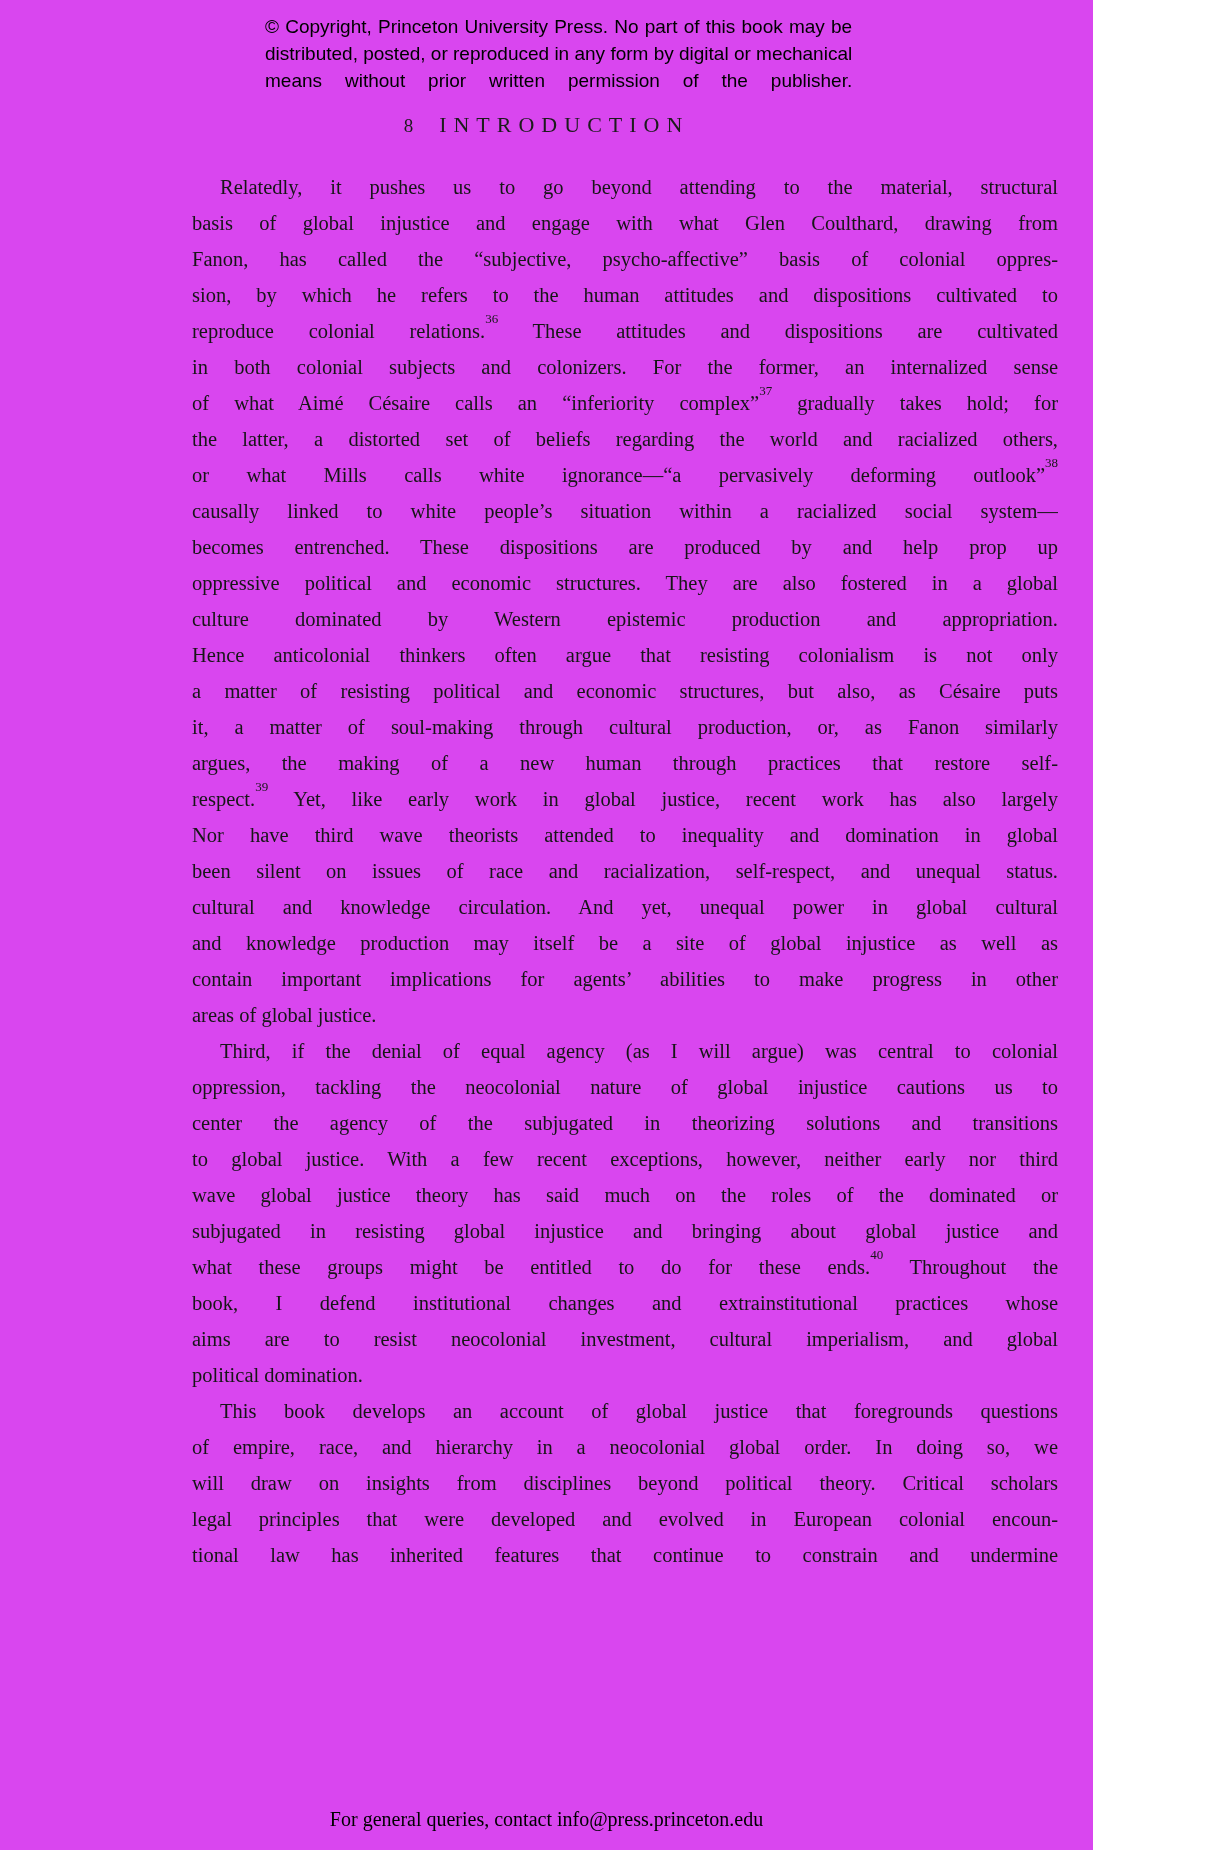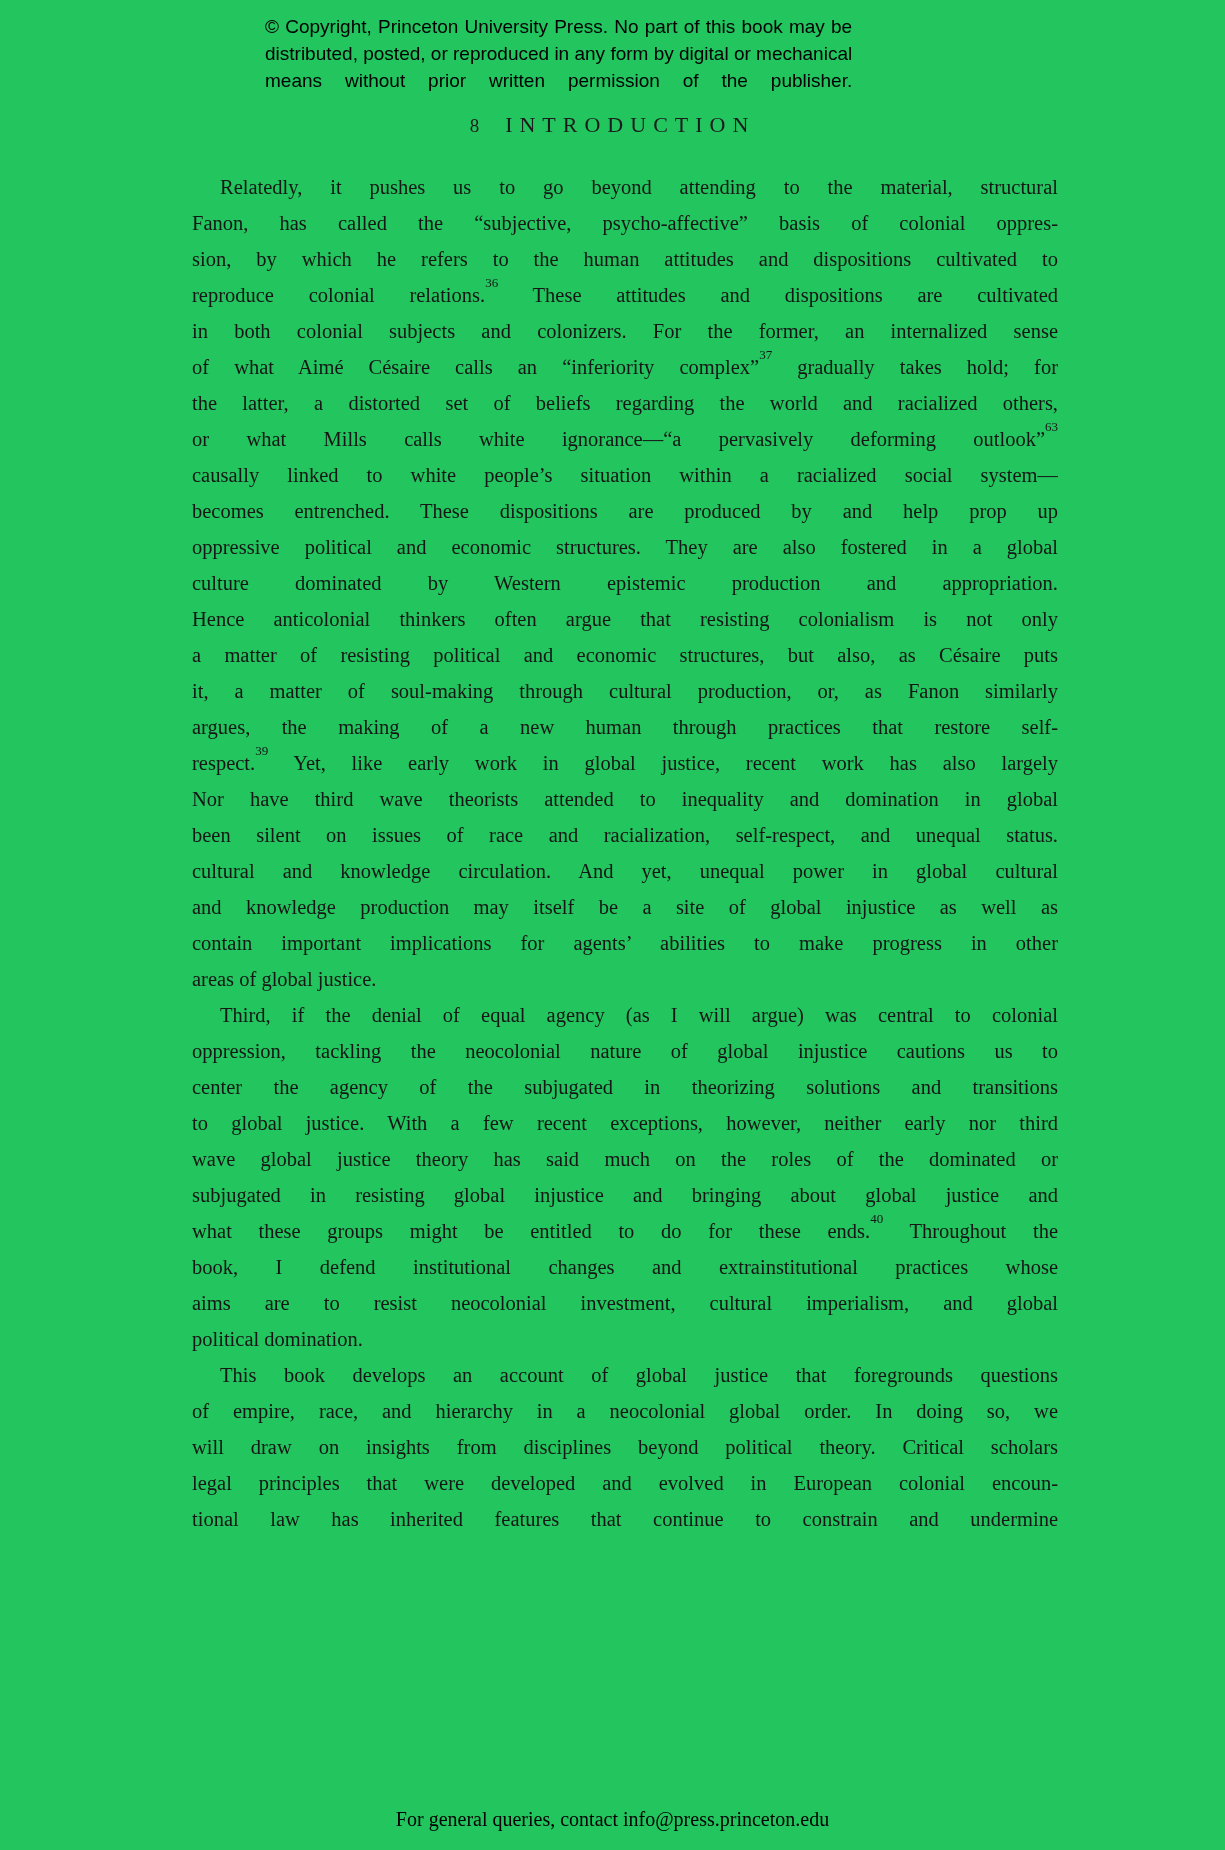--- a/index.html
+++ b/index.html
@@ -1,20 +1,20 @@
 <!DOCTYPE html>
 <html><head>
 <meta charset="utf-8">
 <style>
   html, body { margin: 0; padding: 0; background: #ffffff; }
   .page {
     position: relative;
-    width: 1225px;
+    width: 1093px;
     height: 1850px;
-    background: #22c55e;
+    background: #d946ef;
     color: #141414;
     overflow: hidden;
   }
   .copyright {
     position: absolute;
     left: 265px;
     top: 13px;
     font-family: "Liberation Sans", "DejaVu Sans", sans-serif;
     font-size: 19px;
     line-height: 27px;
@@ -85,27 +85,28 @@
       <div class="t-line">means without prior written permission of the publisher.</div>
     </div>
 
   <div class="running-header">
     <span class="page-num">8</span><span class="running-title">INTRODUCTION</span>
   </div>
 
   <div class="body-text">
     <div class="paragraph flush-last">
         <div class="t-line">Relatedly, it pushes us to go beyond attending to the material, structural</div>
+        <div class="t-line">basis of global injustice and engage with what Glen Coulthard, drawing from</div>
         <div class="t-line">Fanon, has called the “subjective, psycho-affective” basis of colonial oppres-</div>
         <div class="t-line">sion, by which he refers to the human attitudes and dispositions cultivated to</div>
         <div class="t-line">reproduce colonial relations.<sup class="fn">36</sup> These attitudes and dispositions are cultivated</div>
         <div class="t-line">in both colonial subjects and colonizers. For the former, an internalized sense</div>
         <div class="t-line">of what Aimé Césaire calls an “inferiority complex”<sup class="fn">37</sup> gradually takes hold; for</div>
         <div class="t-line">the latter, a distorted set of beliefs regarding the world and racialized others,</div>
-        <div class="t-line">or what Mills calls white ignorance—“a pervasively deforming outlook”<sup class="fn">63</sup></div>
+        <div class="t-line">or what Mills calls white ignorance—“a pervasively deforming outlook”<sup class="fn">38</sup></div>
         <div class="t-line">causally linked to white people’s situation within a racialized social system—</div>
         <div class="t-line">becomes entrenched. These dispositions are produced by and help prop up</div>
         <div class="t-line">oppressive political and economic structures. They are also fostered in a global</div>
         <div class="t-line">culture dominated by Western epistemic production and appropriation.</div>
         <div class="t-line">Hence anticolonial thinkers often argue that resisting colonialism is not only</div>
         <div class="t-line">a matter of resisting political and economic structures, but also, as Césaire puts</div>
         <div class="t-line">it, a matter of soul-making through cultural production, or, as Fanon similarly</div>
         <div class="t-line">argues, the making of a new human through practices that restore self-</div>
         <div class="t-line">respect.<sup class="fn">39</sup> Yet, like early work in global justice, recent work has also largely</div>
         <div class="t-line">Nor have third wave theorists attended to inequality and domination in global</div>

